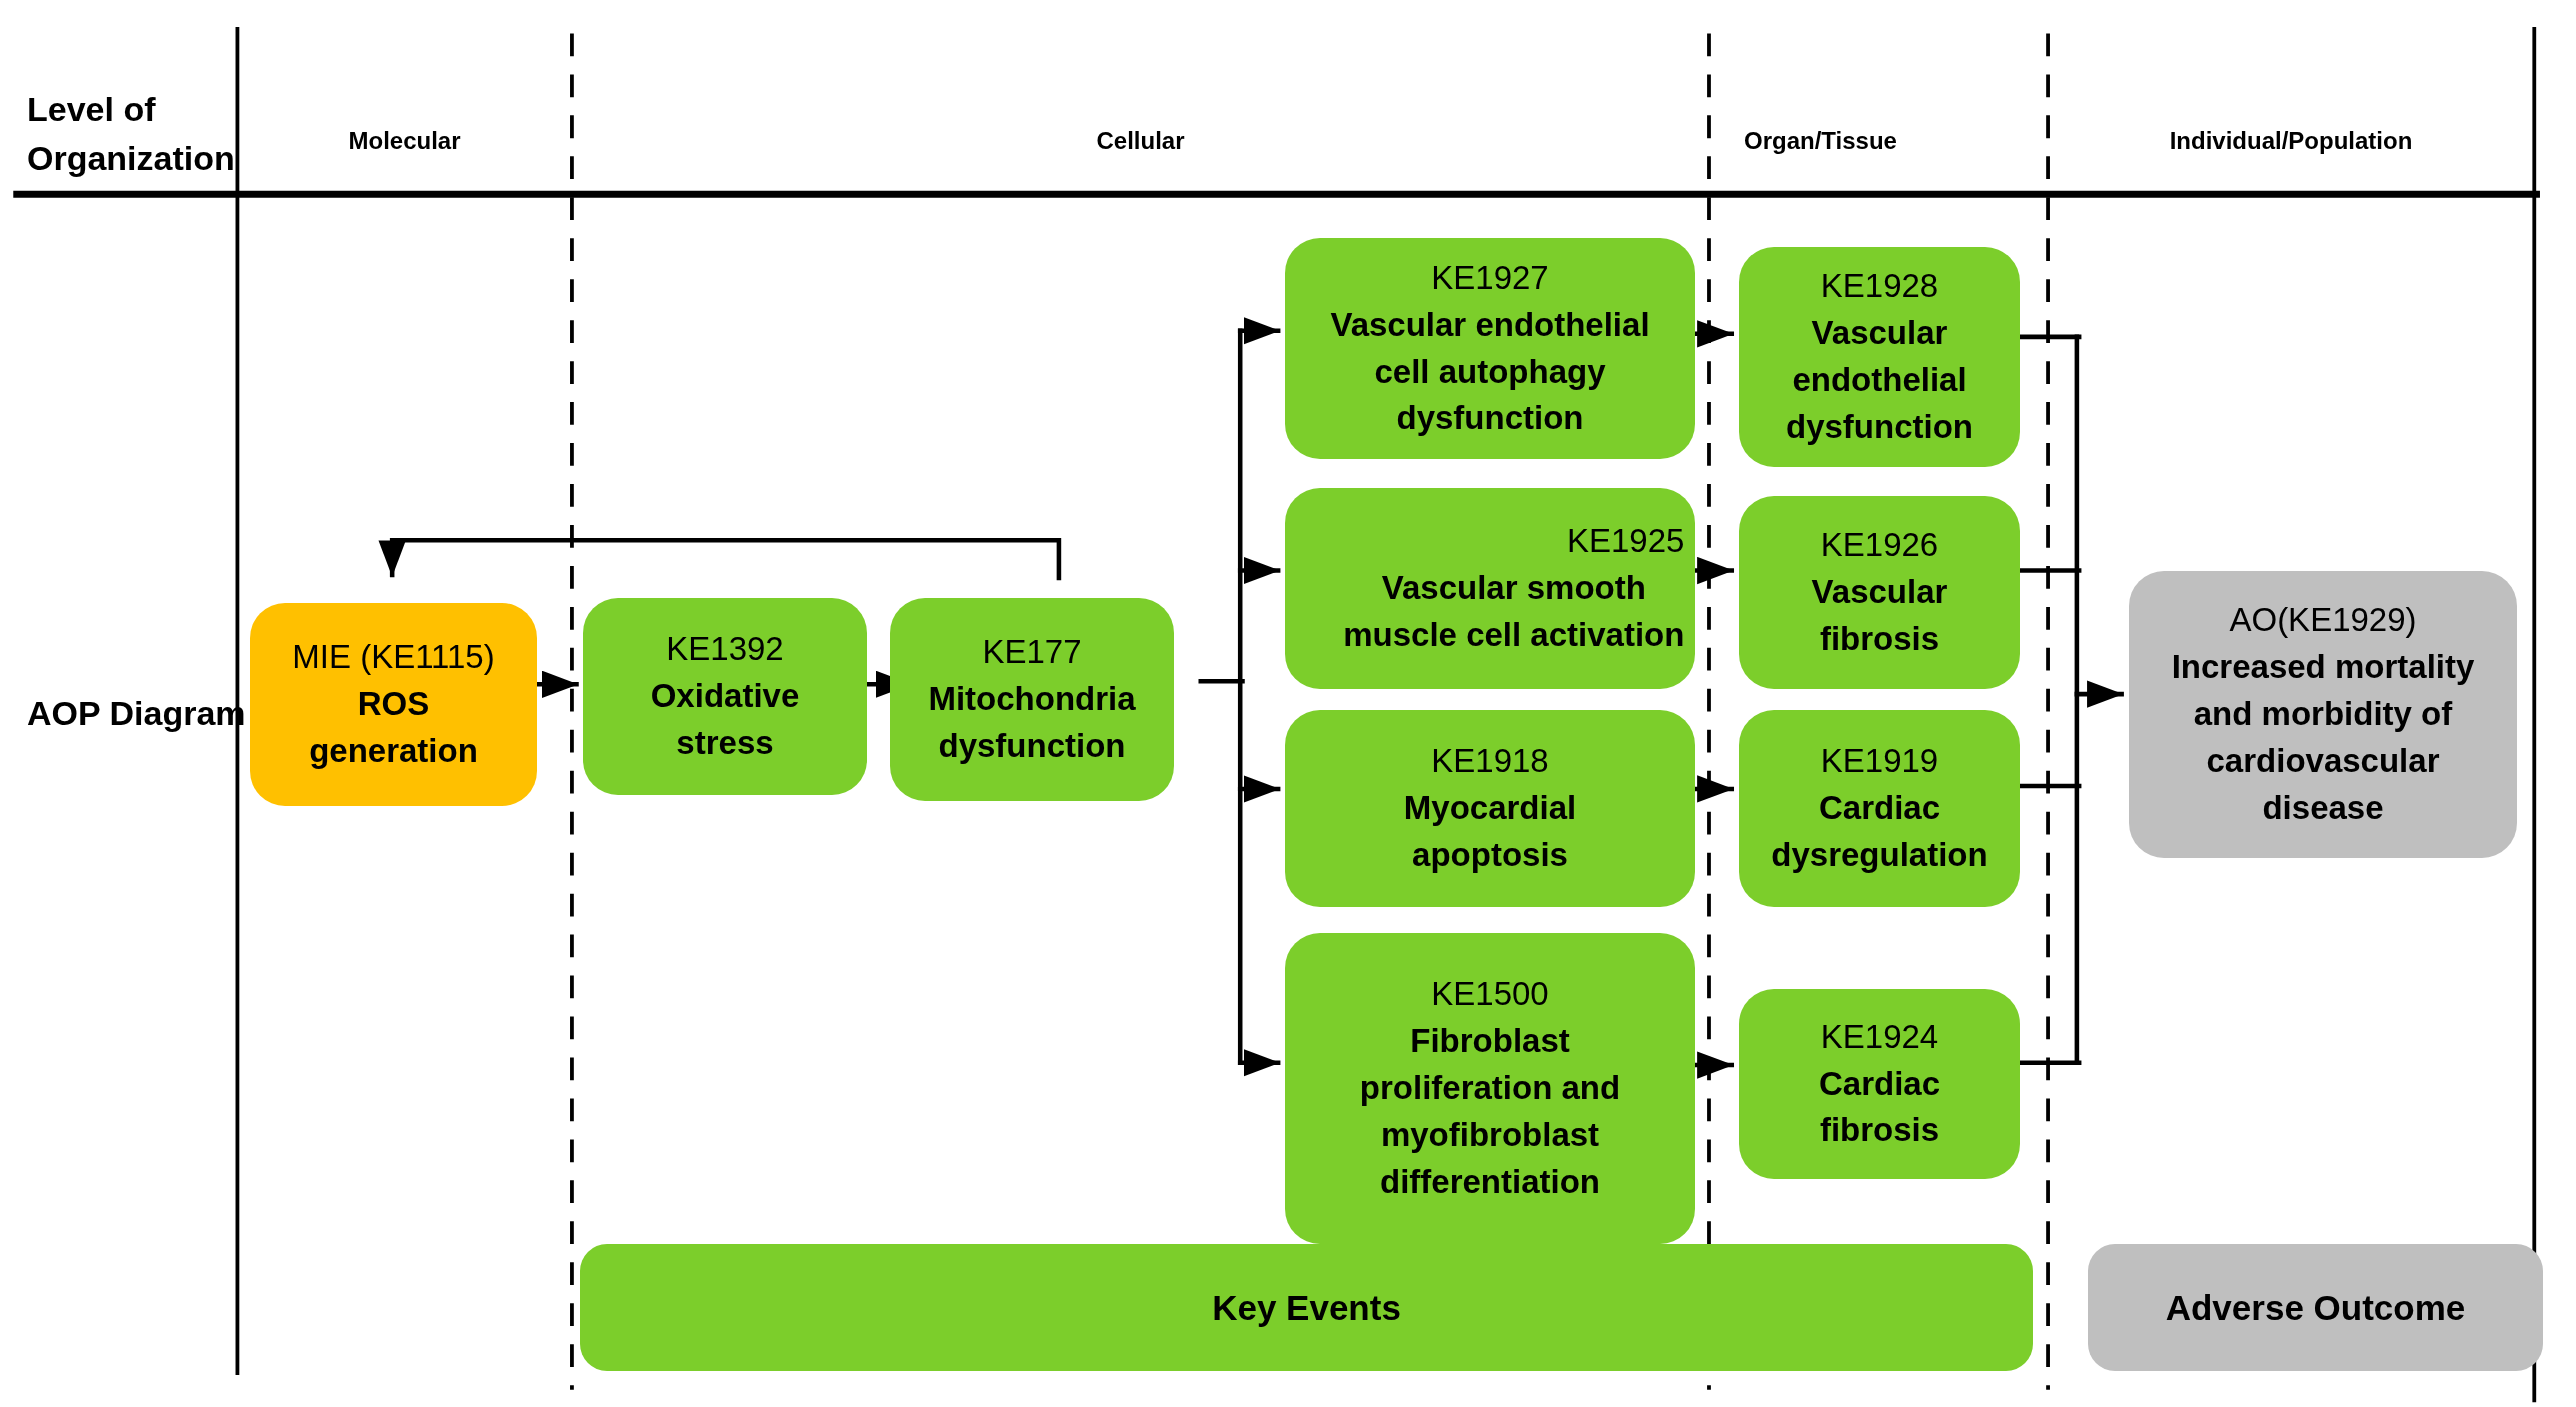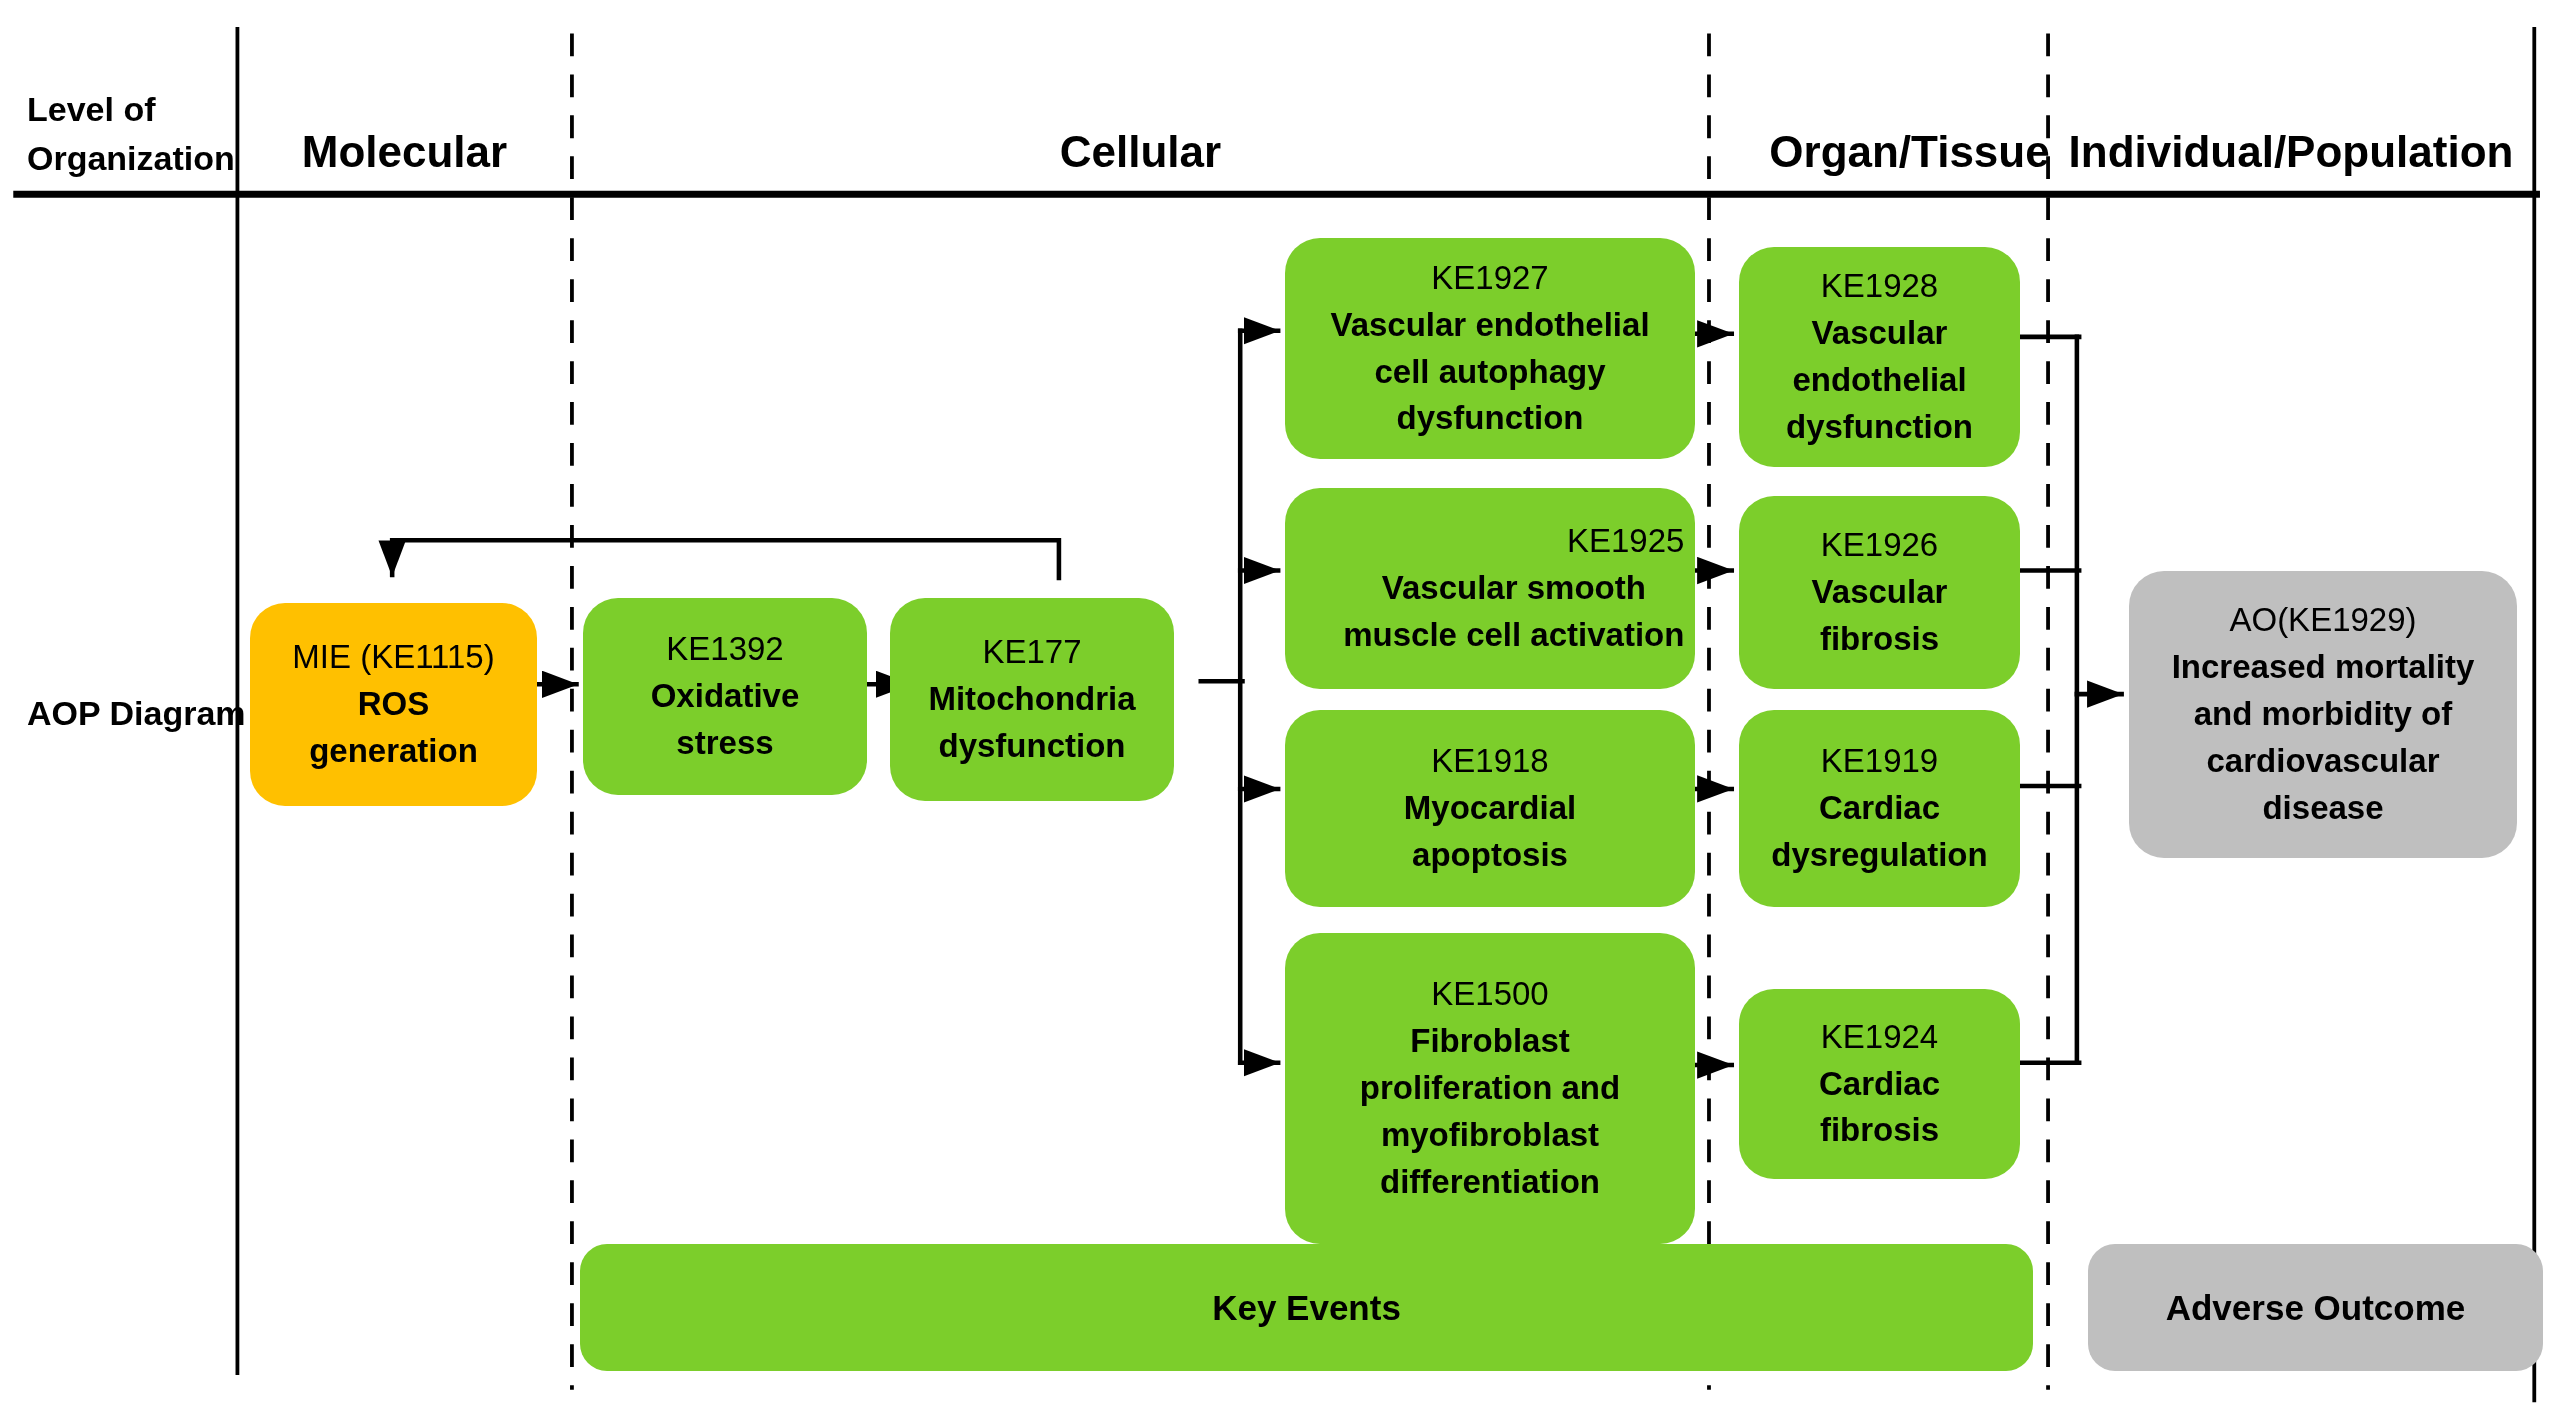--- a/index.html
+++ b/index.html
@@ -15,21 +15,21 @@
 
   .node{position:absolute;display:flex;flex-direction:column;justify-content:center;
         align-items:center;text-align:center;border-radius:35px;
         white-space:pre-line;line-height:1.42;padding:0 10.6px;box-sizing:border-box;margin-top:20px;}
   .node .code{font-size:33px;font-weight:400;}
   .node .name{font-size:33px;font-weight:700;}
   .node.mie{background:var(--color-mie);}
   .node.ke{background:var(--color-ke);}
   .node.ao{background:var(--color-ao);}
 
-  .colhead{position:absolute;top:127px;font-size:44px;font-weight:700;text-align:center;}
+  .colhead{position:absolute;top:127px;font-size:24px;font-weight:700;text-align:center;}
   .rowhead{position:absolute;font-size:34px;font-weight:700;white-space:pre-line;line-height:1.45;}
   .legend{position:absolute;display:flex;justify-content:center;align-items:center;
           text-align:center;font-size:35px;font-weight:700;border-radius:27px;
           white-space:pre-line;line-height:1.35;}
   .legend.mie{background:var(--color-mie);}
   .legend.ke{background:var(--color-ke);}
   .legend.ao{background:var(--color-ao);margin-left:25px;}
 </style>
 </head>
 <body>
@@ -72,21 +72,21 @@
     <path class="wire" d="M2662,1036 H2741"></path>
     <path class="wire" d="M2662,1401 H2741"></path>
     <path class="wire" d="M2738,444 V1401"></path>
     <path class="wire" d="M2738,915 H2797" marker-end="url(#arrow)"></path>
   </svg>
 
   <div class="rowhead" style="left:27px;top:85px;width:212px;">Level of
 Organization</div>
   <div class="colhead" style="left:237px;width:335px;">Molecular</div>
   <div class="colhead" style="left:572px;width:1137px;">Cellular</div>
-  <div class="colhead" style="left:1740px;width:339px;">Organ/Tissue</div>
+  <div class="colhead" style="left:1651px;width:339px;">Organ/Tissue</div>
   <div class="colhead" style="left:2048px;width:486px;">Individual/Population</div>
   <div class="rowhead" style="left:27px;top:689px;width:220px;">AOP Diagram</div>
 
   <div class="node mie" style="left:250px;top:583px;width:287px;height:203px;">
     <div class="code">MIE (KE1115)</div>
     <div class="name">ROS
 generation</div>
   </div>
   <div class="node ke" style="left:583px;top:578px;width:284px;height:197px;">
     <div class="code">KE1392</div>

